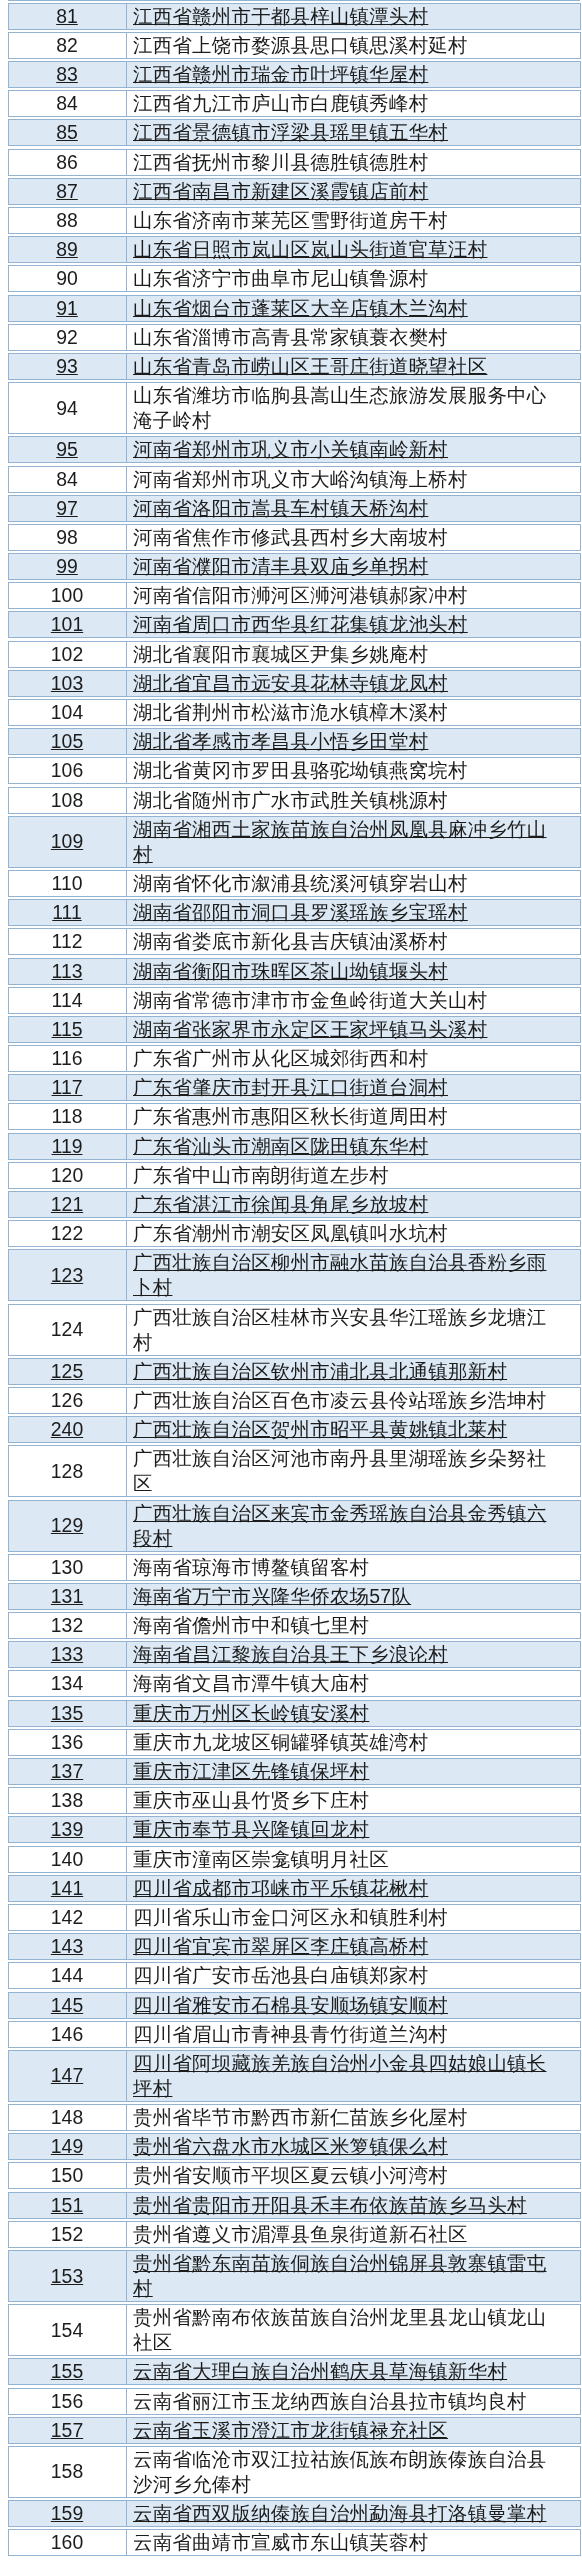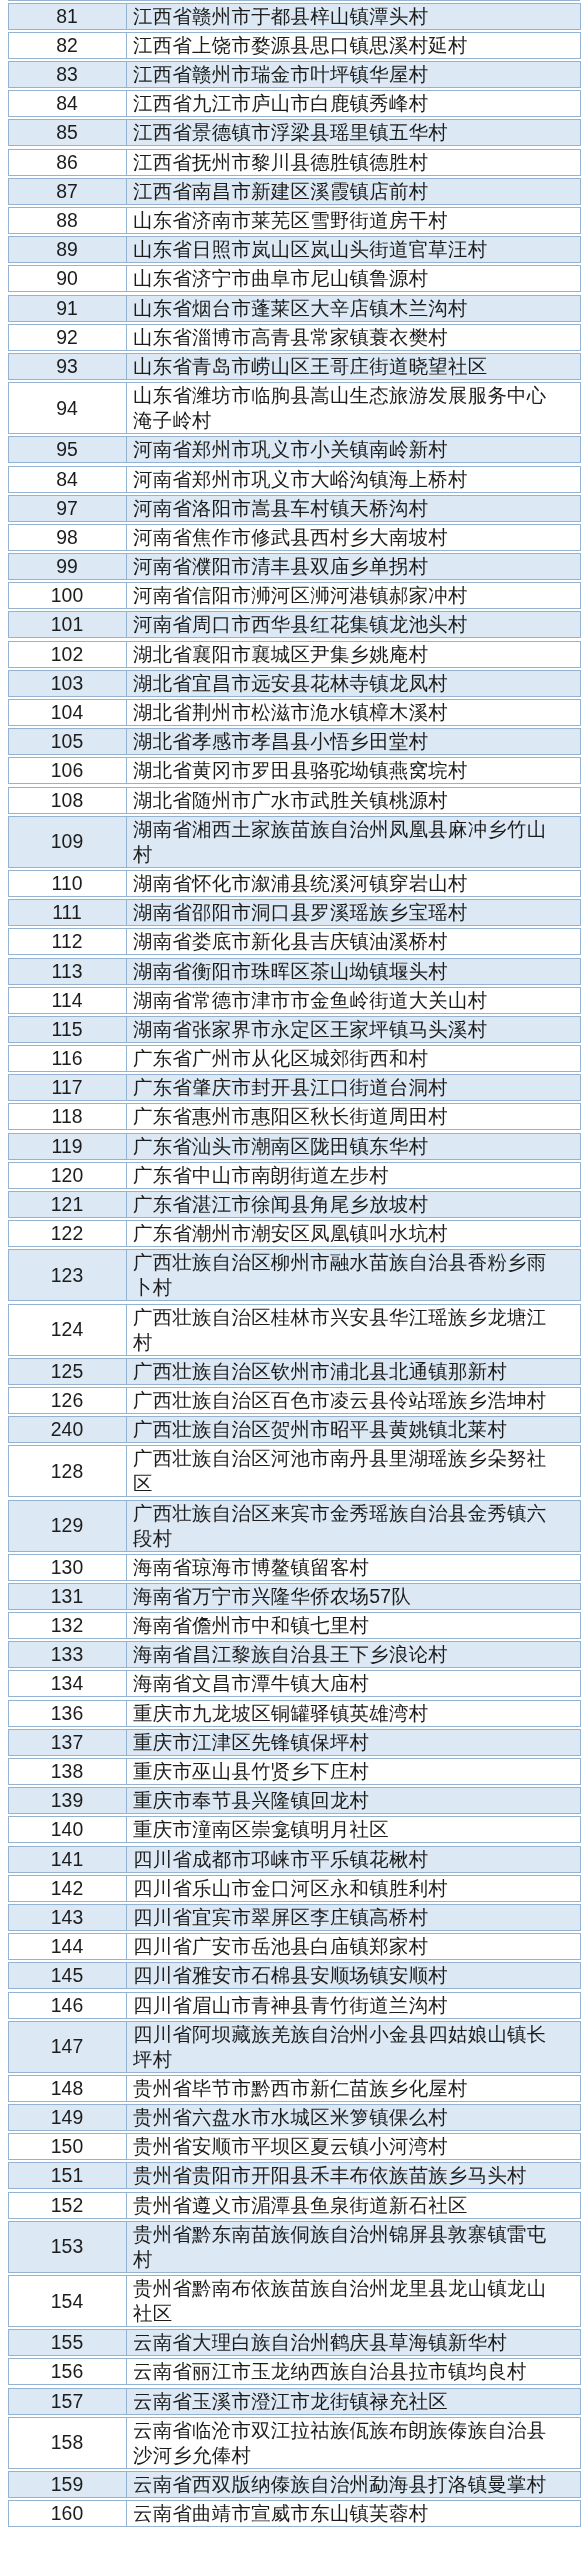--- a/index.html
+++ b/index.html
@@ -25,21 +25,21 @@
   }
   .row{
     box-sizing:border-box;
     display:flex;
     align-items:stretch;
     min-height:27px;
     border:1.1px solid var(--border);
     background:var(--row-bg);
     margin-bottom:2.2px;
   }
-  .row.alt{background:var(--row-alt-bg);}
+  .row.alt{background:var(--row-alt-bg);text-decoration:underline;}
   .cell-no{
     box-sizing:border-box;
     width:118px;
     flex:0 0 118px;
     border-right:1.1px solid var(--border);
     display:flex;
     align-items:center;
     justify-content:center;
     font-size:19.4px;
     line-height:25px;
@@ -482,20 +482,28 @@
     </div>
   </div>
     <div class="row">
     <div class="cell-no">
       <span>134</span>
     </div>
     <div class="cell-name">
       <span>海南省文昌市潭牛镇大庙村</span>
     </div>
   </div>
+    <div class="row alt">
+    <div class="cell-no">
+      <span>135</span>
+    </div>
+    <div class="cell-name">
+      <span>重庆市万州区长岭镇安溪村</span>
+    </div>
+  </div>
     <div class="row">
     <div class="cell-no">
       <span>136</span>
     </div>
     <div class="cell-name">
       <span>重庆市九龙坡区铜罐驿镇英雄湾村</span>
     </div>
   </div>
     <div class="row alt">
     <div class="cell-no">

